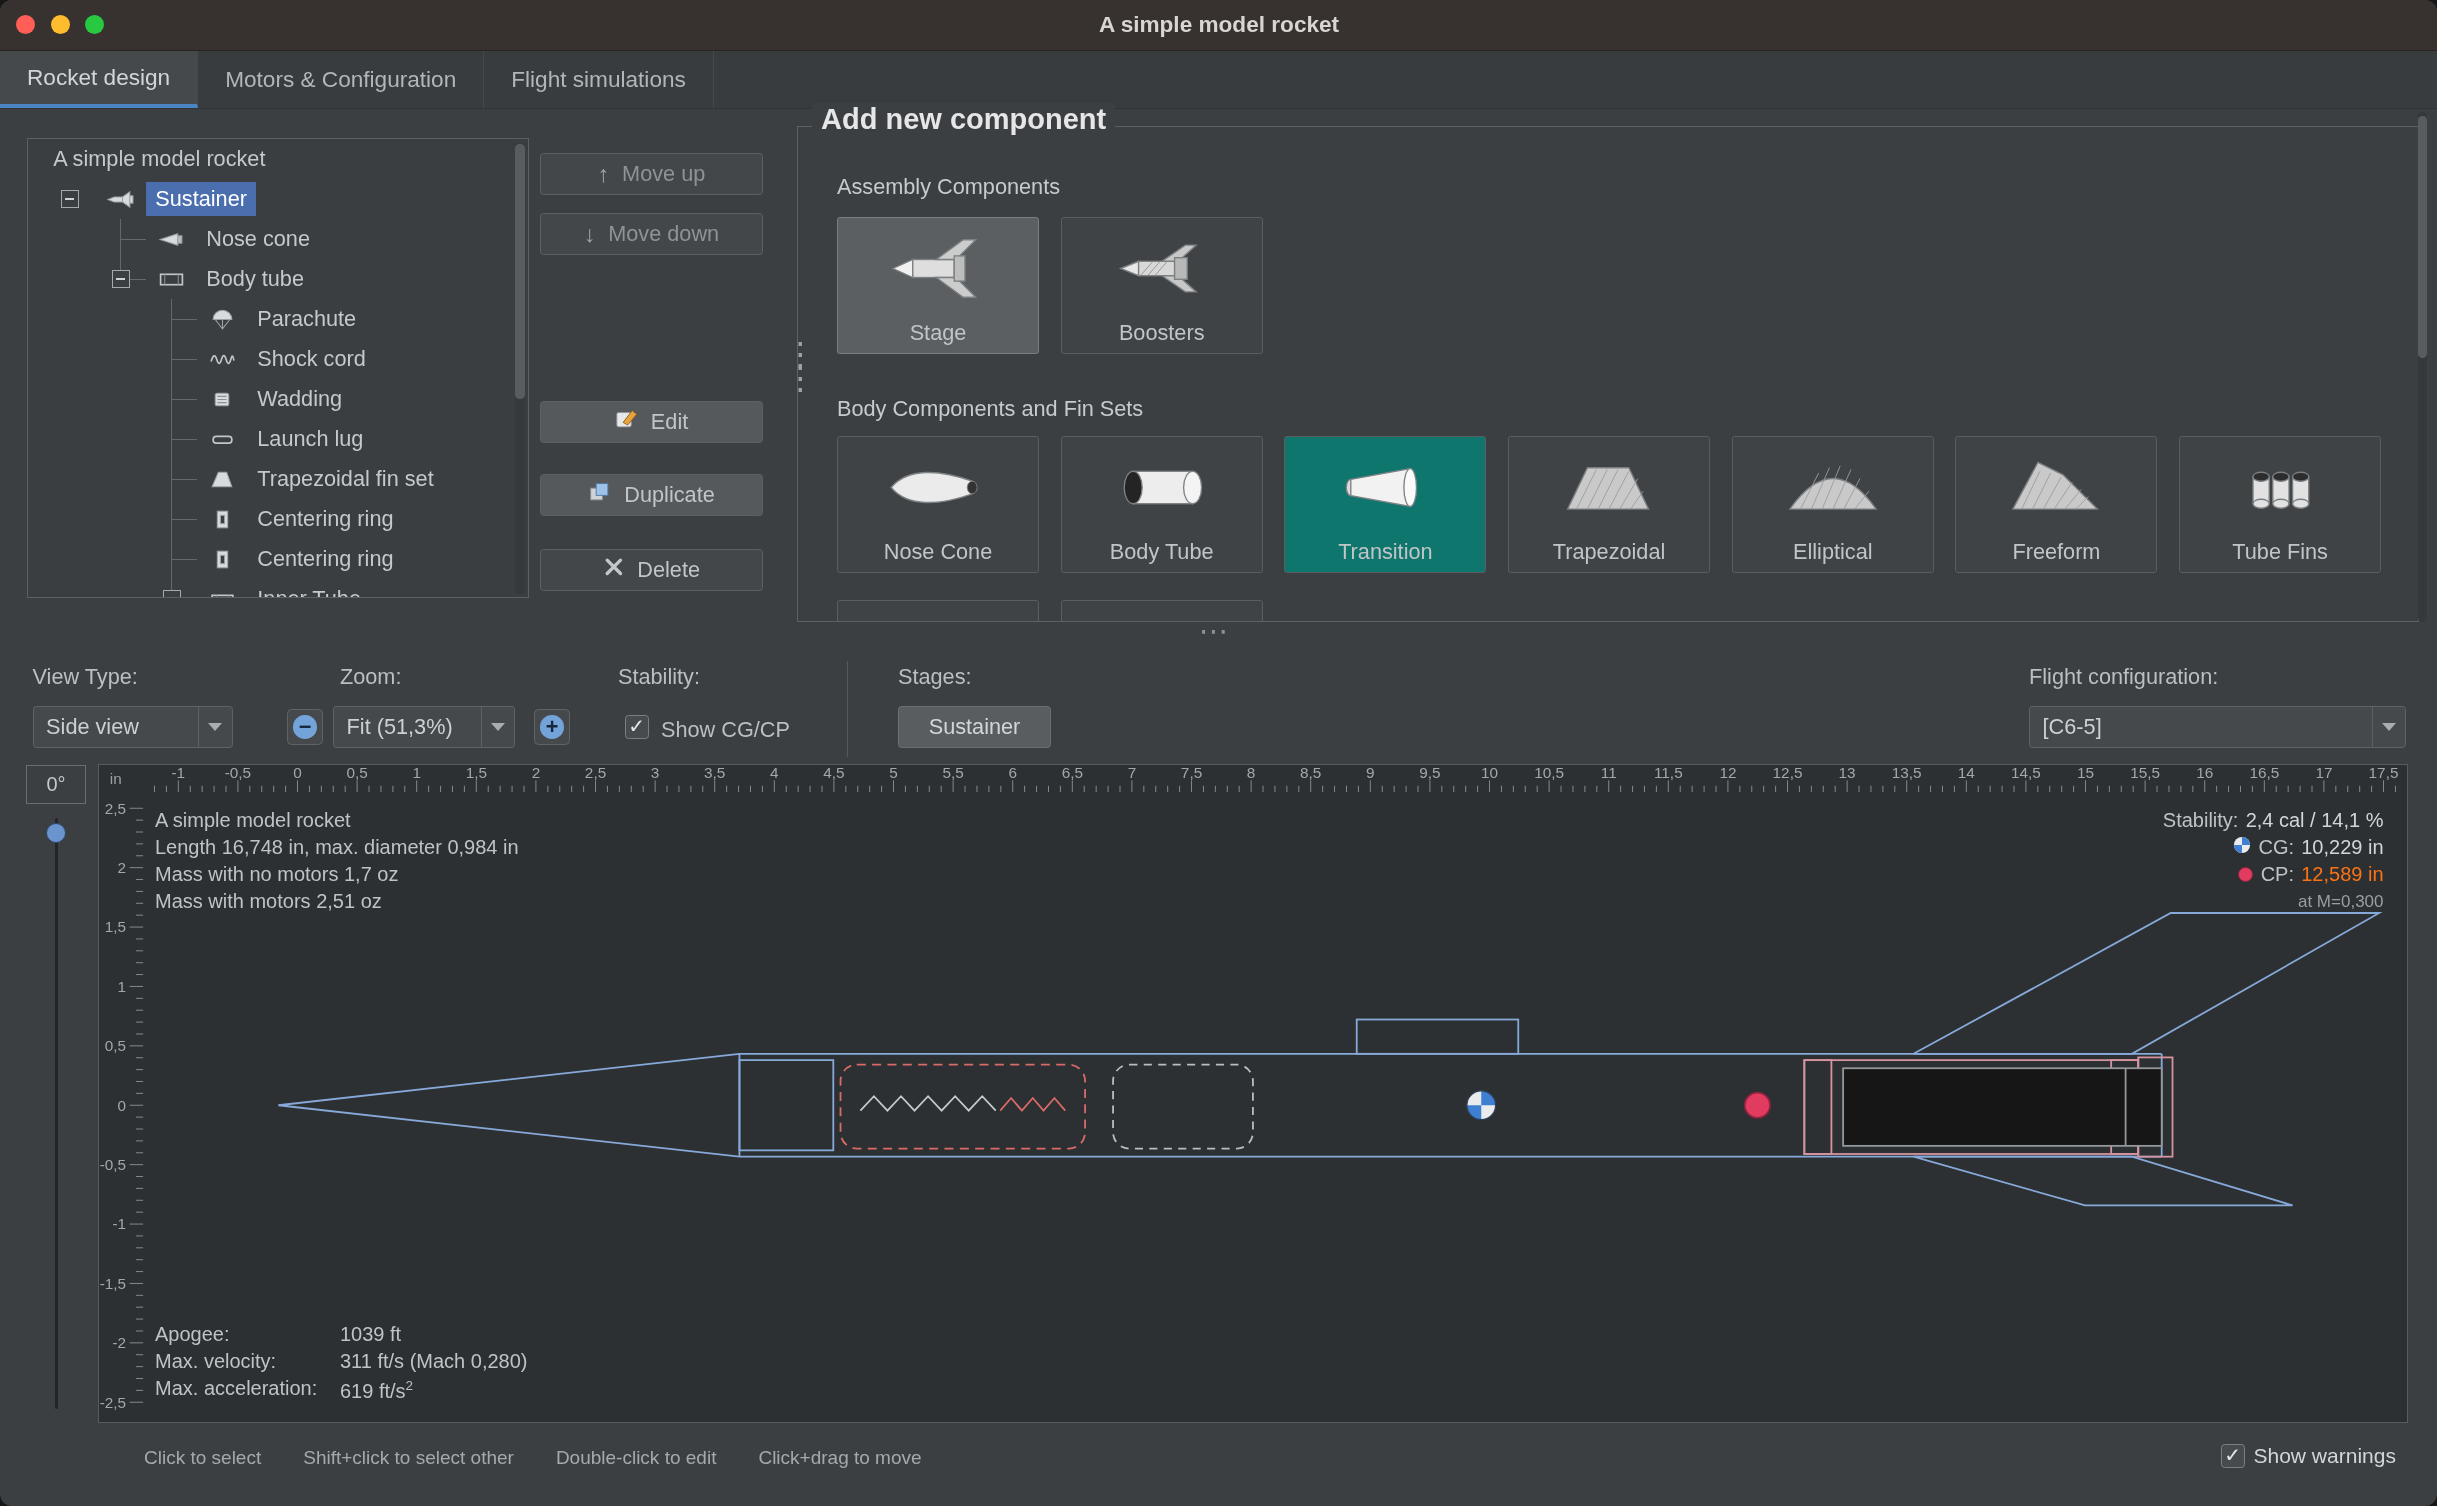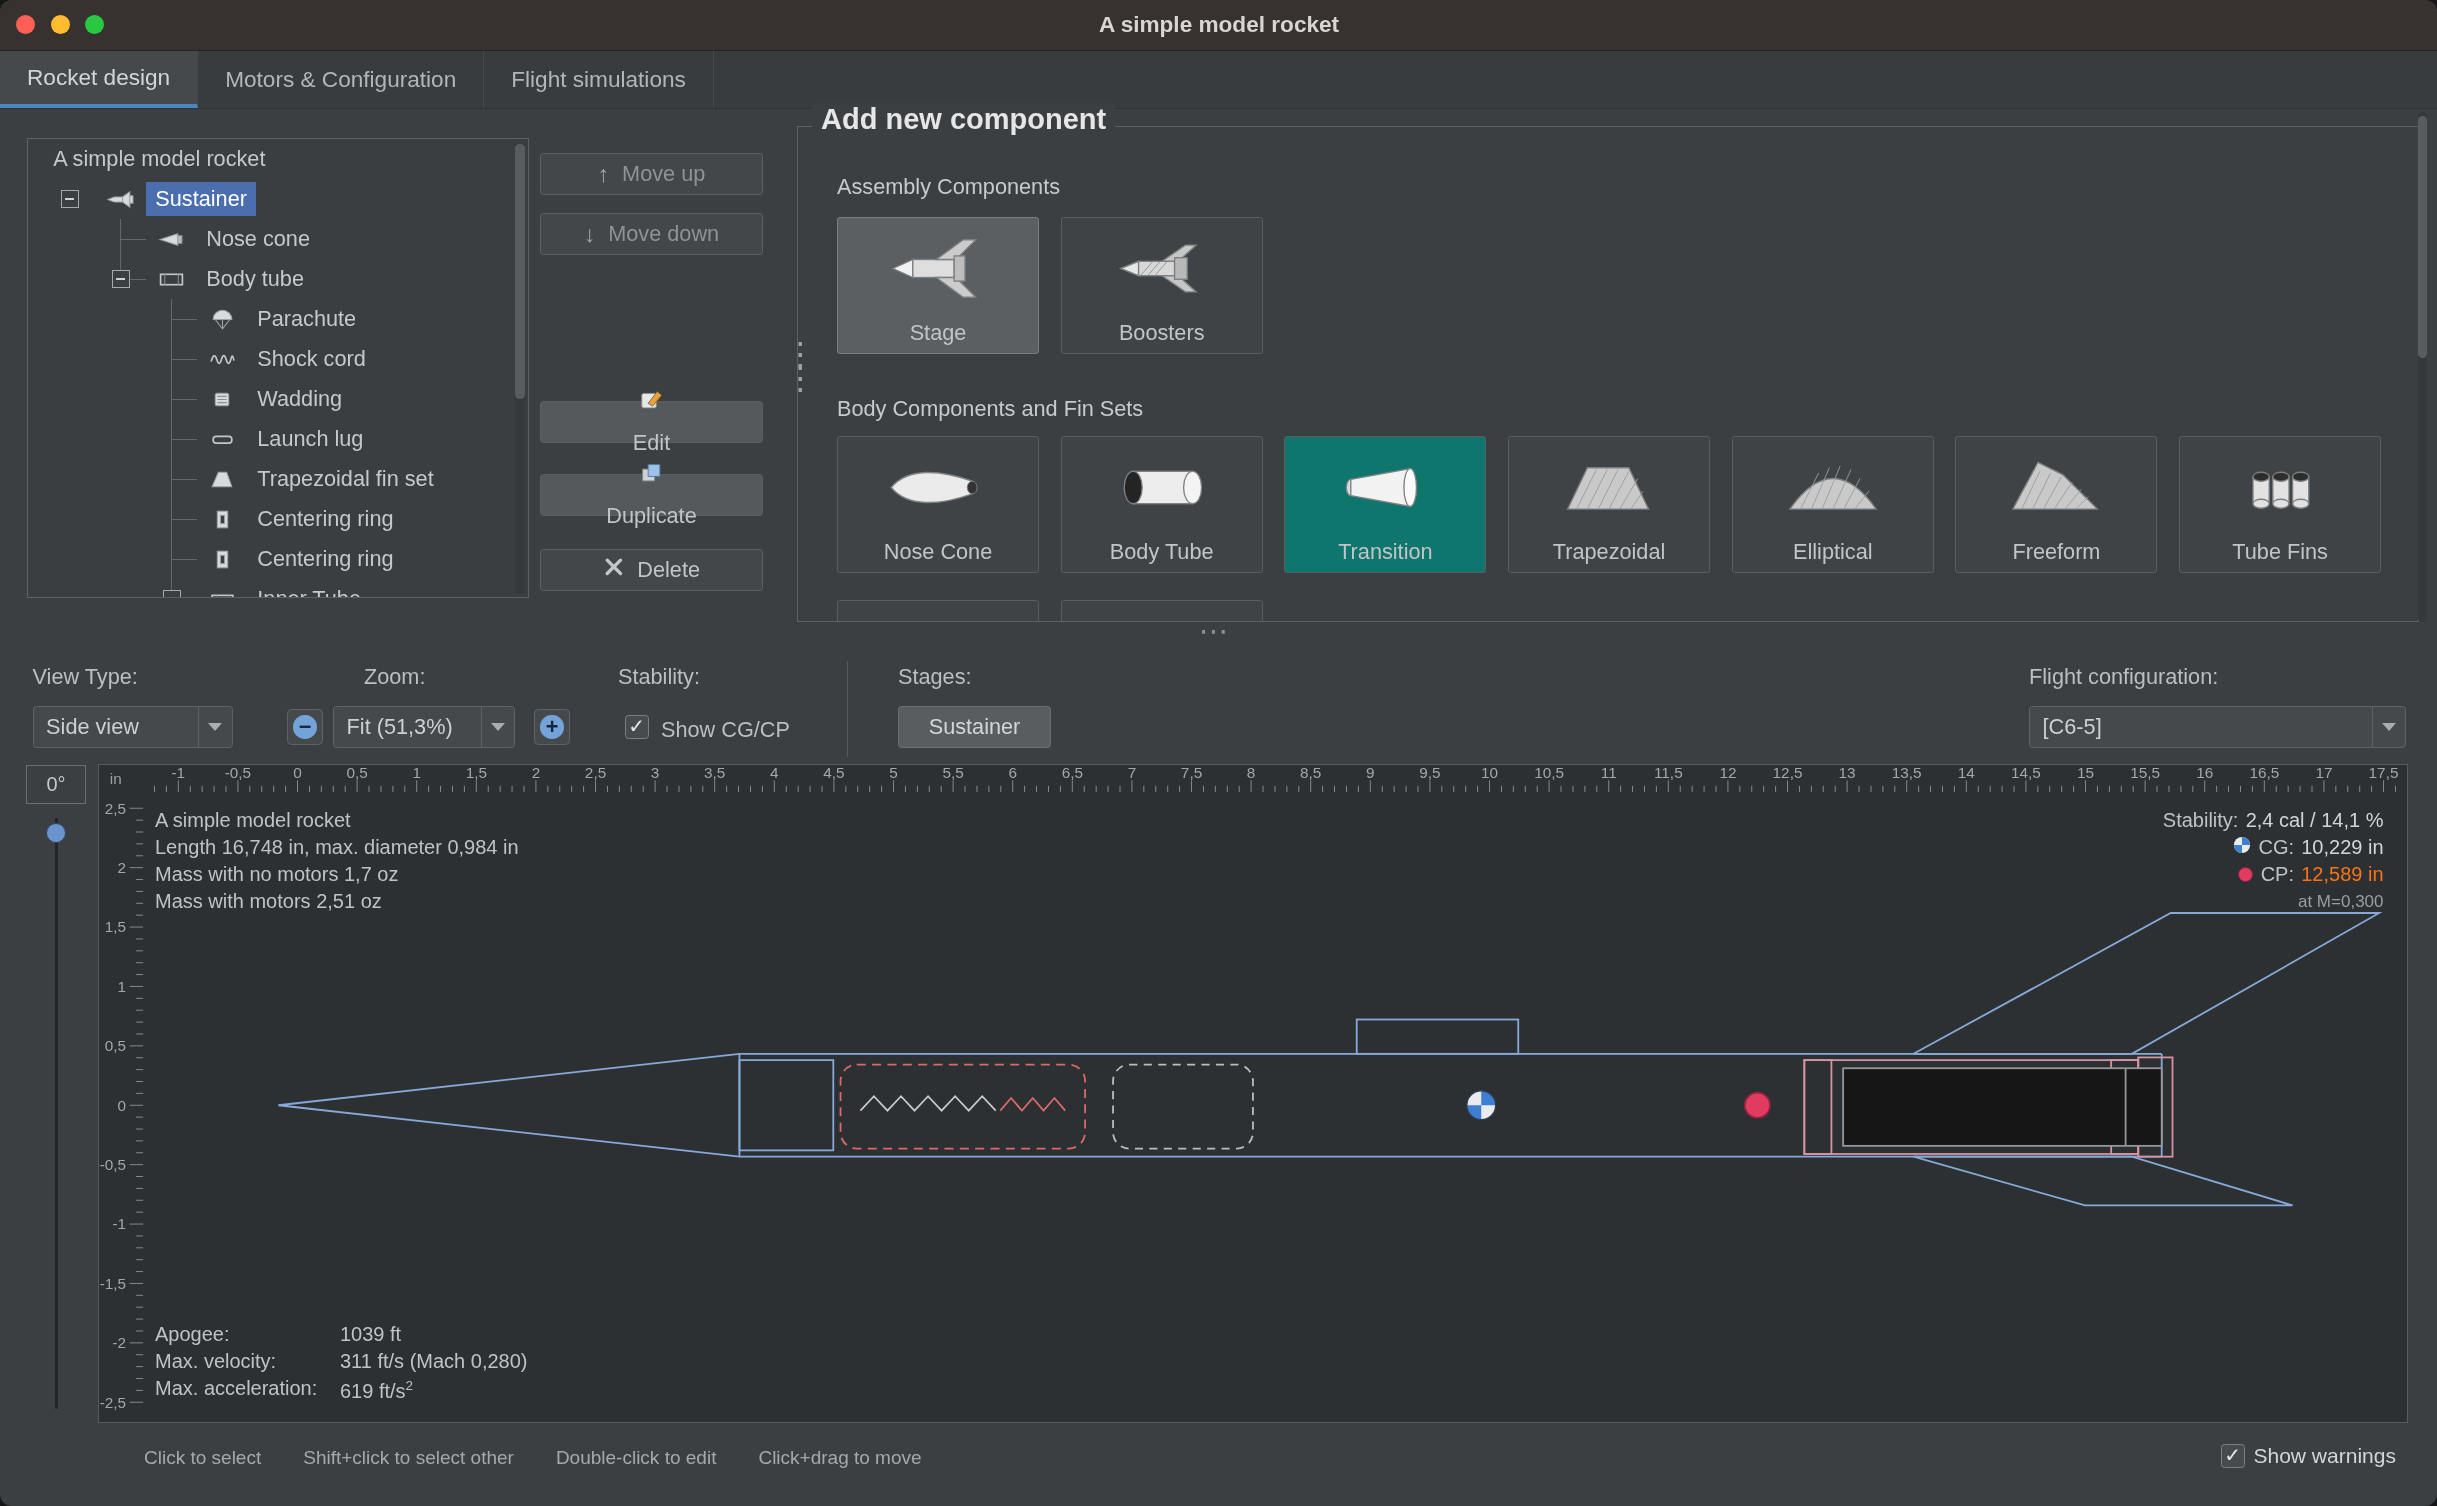--- a/index.html
+++ b/index.html
@@ -20,21 +20,21 @@
   .cell.t{background:linear-gradient(#686d6f,#686d6f) center/0.9px 100% no-repeat,linear-gradient(#686d6f,#686d6f) right center/50% 0.9px no-repeat;}
   .cell.lh{background:linear-gradient(#686d6f,#686d6f) center top/0.9px 50% no-repeat,linear-gradient(#686d6f,#686d6f) right center/50% 0.9px no-repeat;}
   .handle{width:16.3px;height:16.3px;background:#3c3f41;border:0.9px solid #a6aaac;display:flex;align-items:center;justify-content:center;}
   .handle .minus{width:9px;height:1.8px;background:#ced1d3;}
   .tlabel{font-size:21.7px;color:#c6c9cb;padding:3.6px 9px;white-space:nowrap;}
   .tree-row.sel .tlabel{background:#4b6eaf;color:#ffffff;}
   .vscroll{position:absolute;background:#36393b;border-radius:4.5px;}
   .vscroll .thumb{position:absolute;left:0;width:100%;background:#585c5e;border-radius:4.5px;}
   
   .act-btn{position:absolute;left:540px;width:223px;height:42px;background:#43474a;border:0.9px solid #5c6062;border-radius:3.6px;display:flex;align-items:center;justify-content:center;gap:12.6px;font-size:21.7px;color:#c2c5c7;box-sizing:border-box;}
-  .act-btn.lit{background:#56595b;flex-direction:column;}
+  .act-btn.lit{background:#56595b;}
   .act-btn.disabled{color:#8f9395;}
   .arrow-glyph{font-size:23.5px;color:#9ea2a4;}
   
   .palette{position:absolute;left:797px;top:126px;width:1622px;height:496px;border:0.9px solid #5d6163;box-sizing:border-box;overflow:hidden;}
   .palette-legend{position:absolute;left:812px;top:103px;background:#3c3f41;padding:0 9px;font-size:29px;font-weight:bold;color:#e4e6e8;z-index:2;}
   .pgroup-label{position:absolute;left:39px;font-size:21.7px;color:#c8cbcd;}
   .prow{position:absolute;left:39px;display:flex;gap:21.7px;}
   .pbtn{width:202px;height:137px;background:#3f4345;border:0.9px solid #5a5e60;border-radius:2.7px;box-sizing:border-box;display:flex;flex-direction:column;align-items:center;justify-content:flex-end;padding-bottom:7.2px;}
   .pbtn.sel{background:#5b5f61;border-color:#7a7e80;}
   .pbtn.hl{background:#0f766e;text-align:center;}
@@ -400,21 +400,21 @@
   <div class="dots-h">⋯</div>
 
   <div class="ctl-label" style="left:32.5px;top:664px;">View Type:</div>
   <div class="combo" style="left:32.5px;top:706px;width:200px;">
     <span class="cval">Side view</span>
     <span class="carrow">
         <span class="tri-down"></span>
       </span>
   </div>
 
-  <div class="ctl-label" style="left:340px;top:664px;margin-left:24px;">Zoom:</div>
+  <div class="ctl-label" style="left:340px;top:664px;">Zoom:</div>
   <div class="zoom-btn" style="left:287px;top:709px;">
       <span class="zoom-circle">−</span>
     </div>
   <div class="combo" style="left:333px;top:706px;width:182px;">
     <span class="cval">Fit (51,3%)</span>
     <span class="carrow">
         <span class="tri-down"></span>
       </span>
   </div>
   <div class="zoom-btn" style="left:534px;top:709px;">

